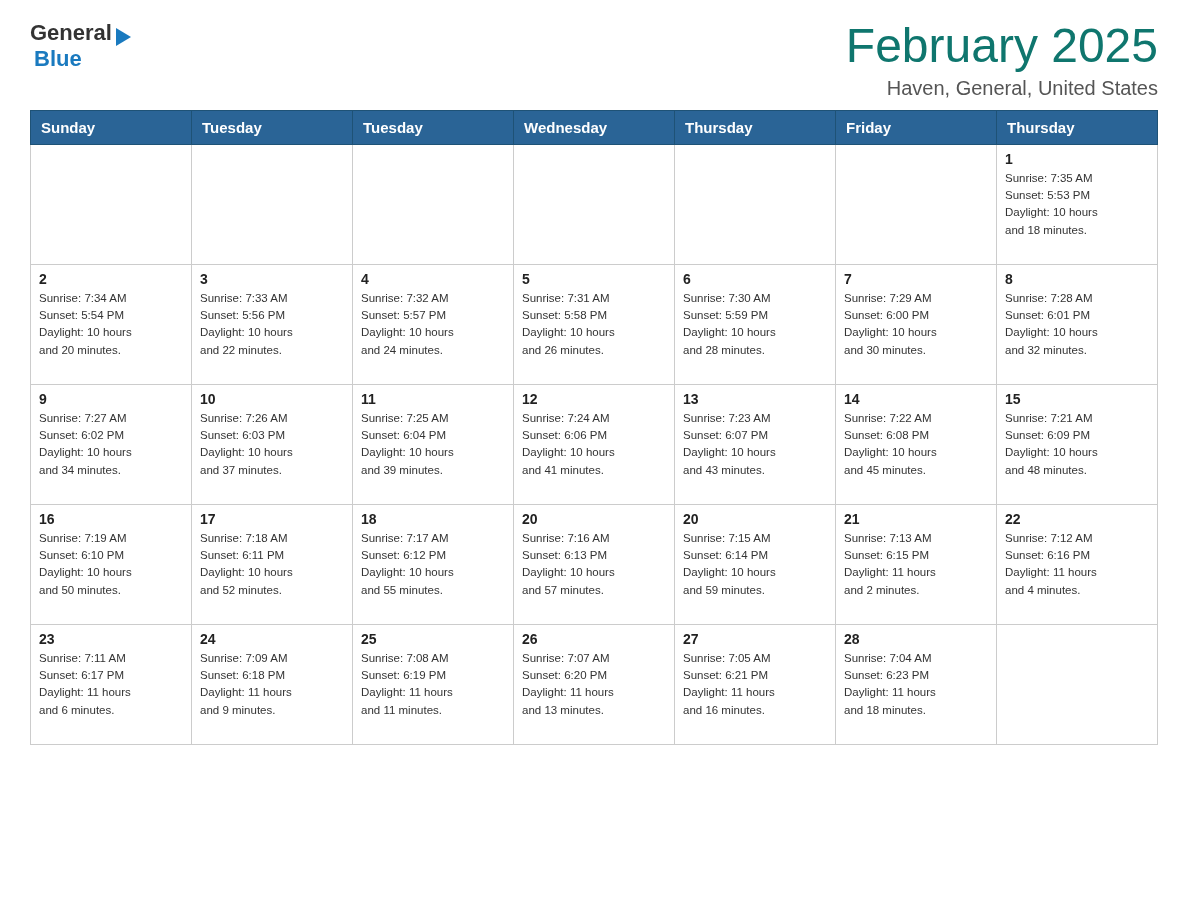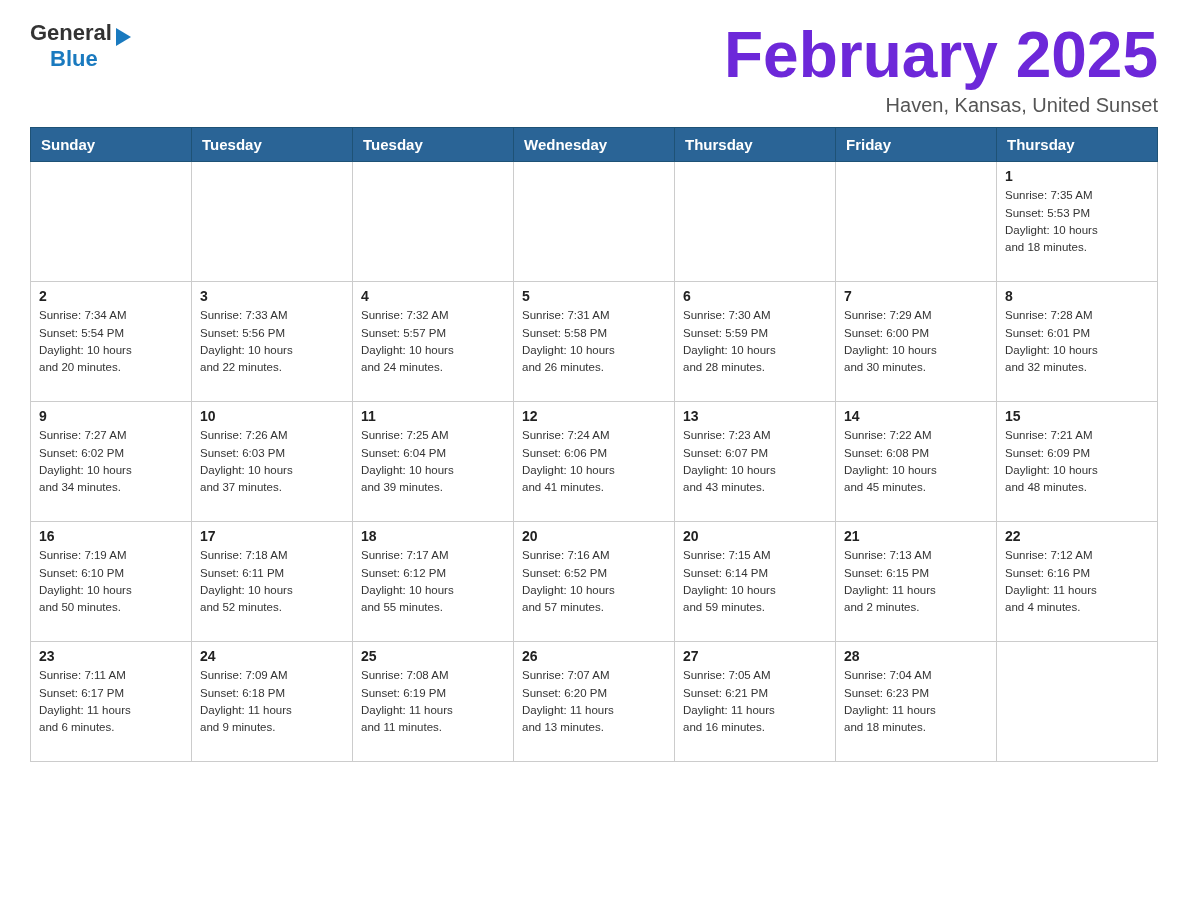--- a/index.html
+++ b/index.html
@@ -13,23 +13,23 @@
     .header {
       display: flex;
       justify-content: space-between;
       align-items: flex-start;
       margin-bottom: 10px;
     }
     .title-block {
       text-align: right;
     }
     .calendar-title {
-      font-size: 64px;
-      font-weight: bold;
-      color: #6d28d9;
+      font-size: 48px;
+      font-weight: normal;
+      color: #0f766e;
       line-height: 1.1;
     }
     .calendar-subtitle {
       font-size: 20px;
       color: #555;
       margin-top: 4px;
     }
     .calendar-table {
       width: 100%;
       border-collapse: collapse;
@@ -93,26 +93,26 @@
 </head>
 <body>
 
 <div class="header">
   <div class="logo-combined">
     <div class="logo-line1">
       <span style="font-size:22px;font-weight:bold;color:#333;">General</span>
       <span class="logo-arrow"></span>
     </div>
     <div>
-      <span style="font-size:22px;font-weight:bold;color:#1a7abf;margin-left:20px;">Blue</span>
+      <span style="font-size:22px;font-weight:bold;color:#1a7abf;margin-left:4px;">Blue</span>
     </div>
   </div>
   <div class="title-block">
     <div class="calendar-title">February 2025</div>
-    <div class="calendar-subtitle">Haven, Kansas, United Sunset</div>
+    <div class="calendar-subtitle">Haven, General, United States</div>
   </div>
 </div>
 
 <table class="calendar-table">
   <thead>
     <tr>
     <th>Sunday</th>
         <th>Tuesday</th>
         <th>Tuesday</th>
         <th>Wednesday</th>
@@ -257,21 +257,21 @@
         <td>
           <span class="day-number">18</span>
           <div class="day-info" style="white-space: pre-line;">Sunrise: 7:17 AM
 Sunset: 6:12 PM
 Daylight: 10 hours
 and 55 minutes.</div>
         </td>
         <td>
           <span class="day-number">20</span>
           <div class="day-info" style="white-space: pre-line;">Sunrise: 7:16 AM
-Sunset: 6:52 PM
+Sunset: 6:13 PM
 Daylight: 10 hours
 and 57 minutes.</div>
         </td>
         <td>
           <span class="day-number">20</span>
           <div class="day-info" style="white-space: pre-line;">Sunrise: 7:15 AM
 Sunset: 6:14 PM
 Daylight: 10 hours
 and 59 minutes.</div>
         </td>

